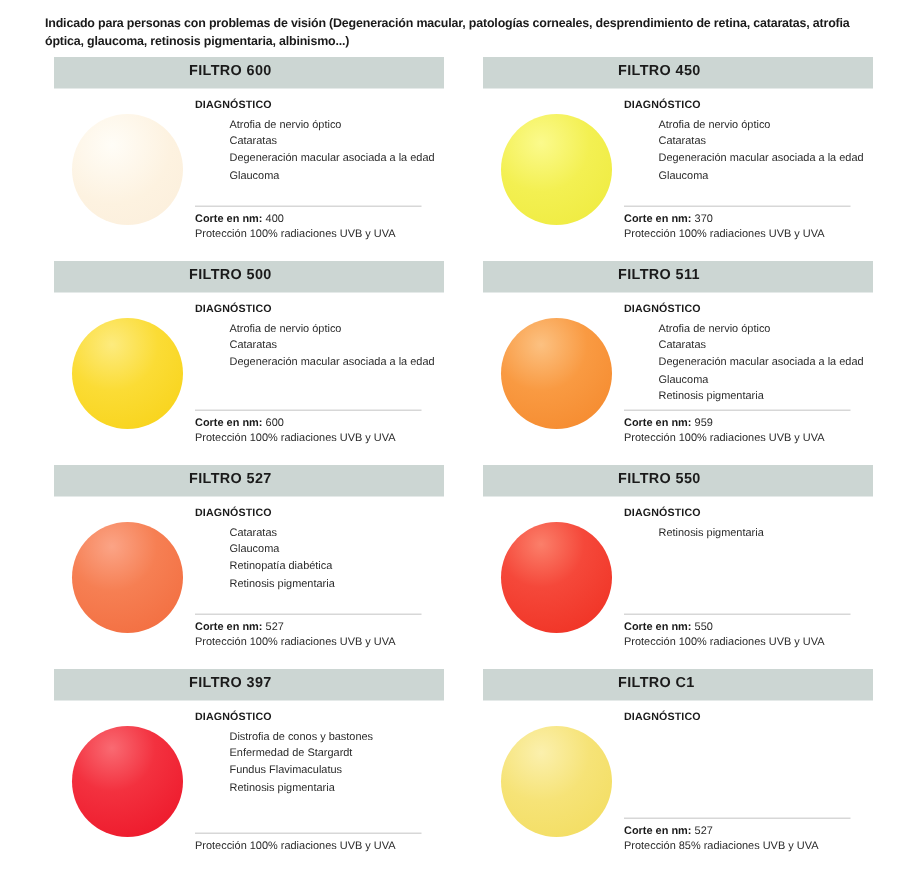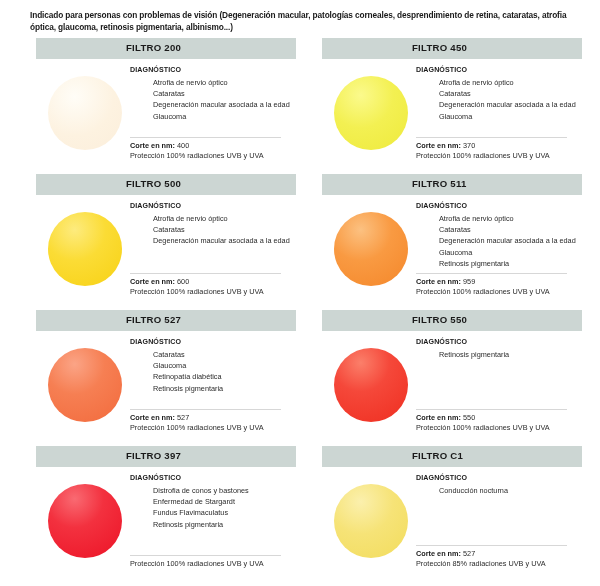--- a/index.html
+++ b/index.html
@@ -141,21 +141,21 @@
 </head>
 <body>
 
 <div class="page">
 
   <p class="intro">Indicado para personas con problemas de visión (Degeneración macular, patologías corneales, desprendimiento de retina, cataratas, atrofia óptica, glaucoma, retinosis pigmentaria, albinismo...)</p>
 
   <div class="grid">
       <div class="card">
         <div class="card-header" style="background: rgb(204, 214, 211);"></div>
-        <div class="card-title">FILTRO 200</div>
+        <div class="card-title">FILTRO 600</div>
         <div class="lens" style="background: radial-gradient(circle at 36% 28%, rgb(255, 253, 247) 0%, rgb(253, 242, 224) 55%, rgb(251, 238, 219) 100%);"></div>
         <div class="body">
           <div class="diag-label">DIAGNÓSTICO</div>
           <ul class="diag-list">
             <li>Atrofia de nervio óptico</li>
             <li>Cataratas</li>
             <li>Degeneración macular asociada a la edad</li>
             <li>Glaucoma</li>
           </ul>
           <div class="footer">
@@ -274,23 +274,20 @@
             <div class="protect">Protección 100% radiaciones UVB y UVA</div>
           </div>
         </div>
       </div>
       <div class="card">
         <div class="card-header" style="background: rgb(204, 214, 211);"></div>
         <div class="card-title">FILTRO C1</div>
         <div class="lens" style="background: radial-gradient(circle at 36% 24%, rgb(251, 240, 173) 0%, rgb(246, 227, 119) 44%, rgb(242, 220, 92) 100%);"></div>
         <div class="body">
           <div class="diag-label">DIAGNÓSTICO</div>
-          <ul class="diag-list">
-            <li>Conducción nocturna</li>
-          </ul>
           <div class="footer">
             <div class="rule"></div>
             <div class="cut"><b>Corte en nm: </b><span>527</span></div>
             <div class="protect">Protección 85% radiaciones UVB y UVA</div>
           </div>
         </div>
       </div>
     </div>
 
 </div>

